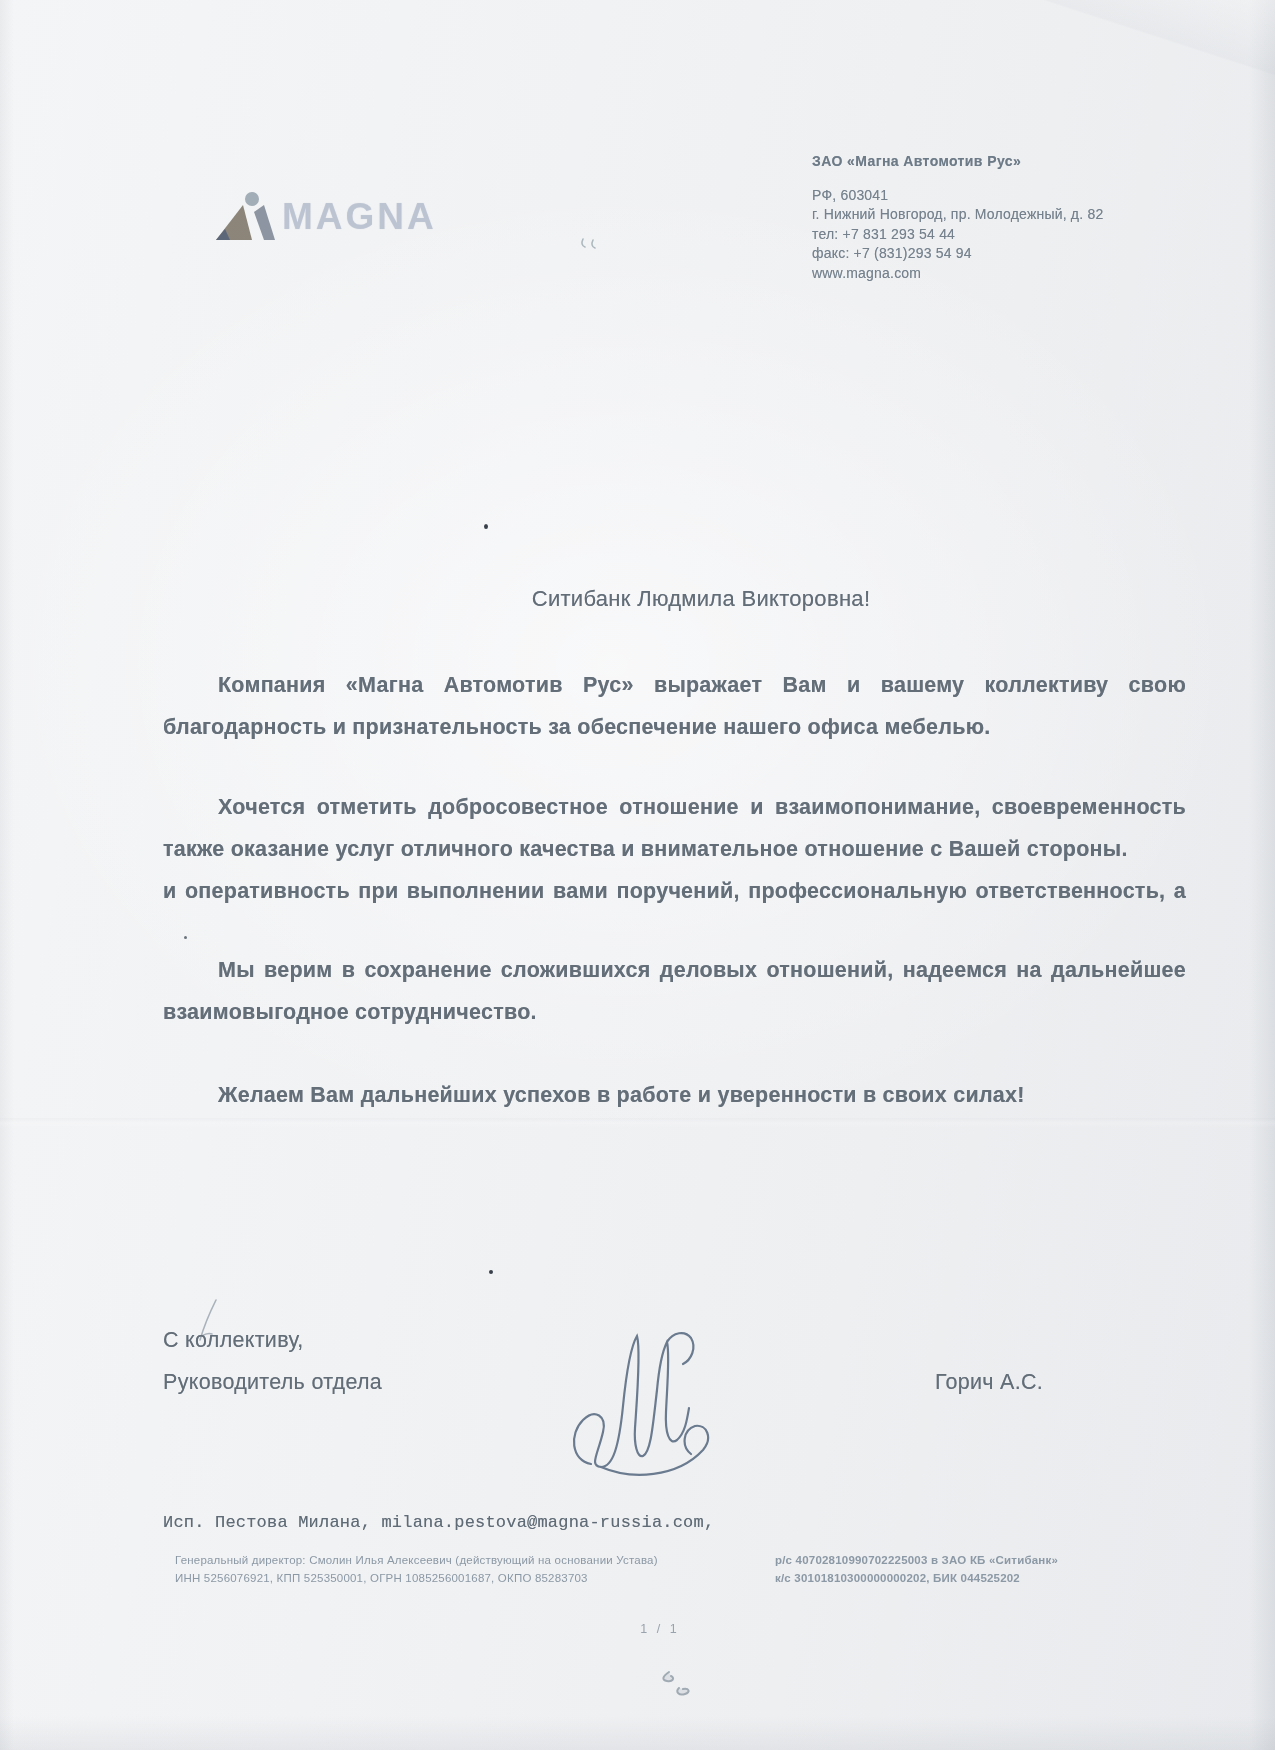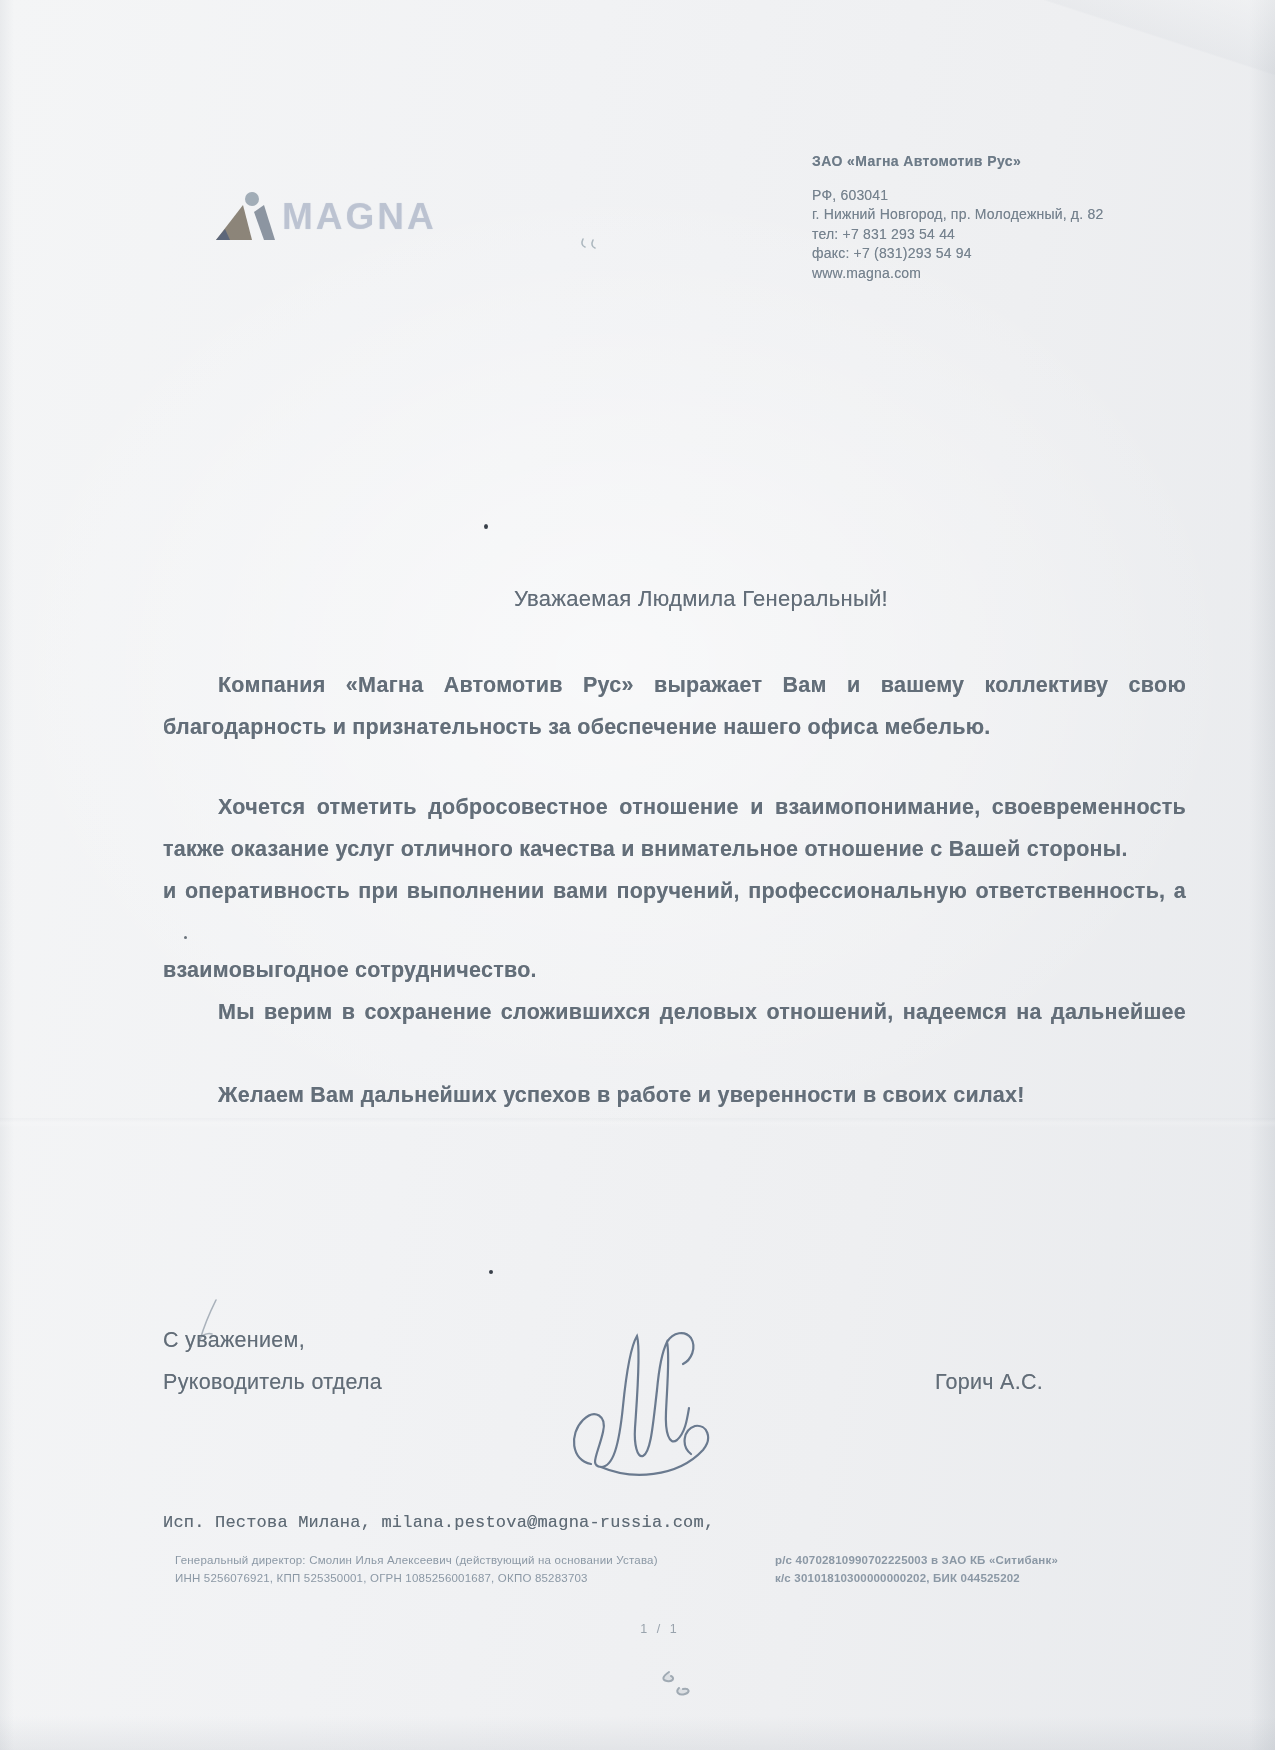--- a/index.html
+++ b/index.html
@@ -74,49 +74,49 @@
     <div class="company">ЗАО «Магна Автомотив Рус»</div>
     <div>РФ, 603041</div>
     <div>г. Нижний Новгород, пр. Молодежный, д. 82</div>
     <div>тел: +7 831 293 54 44</div>
     <div>факс: +7 (831)293 54 94</div>
     <div>www.magna.com</div>
   </div>
 
   <div class="abs dot" style="left:484px;top:524px;width:4px;height:5px;"></div>
 
-  <div class="abs salutation">Уважаемая Людмила Генеральный!</div>
+  <div class="abs salutation">Ситибанк Людмила Викторовна!</div>
 
   <div class="abs para" style="top:664px;">
     <div class="line indent">Компания «Магна Автомотив Рус» выражает Вам и вашему коллективу свою</div>
     <div class="line last">благодарность и признательность за обеспечение нашего офиса мебелью.</div>
   </div>
 
   <div class="abs para" style="top:786px;">
     <div class="line indent">Хочется отметить добросовестное отношение и взаимопонимание, своевременность</div>
     <div class="line last">также оказание услуг отличного качества и внимательное отношение с Вашей стороны.</div>
     <div class="line">и оперативность при выполнении вами поручений, профессиональную ответственность, а</div>
   </div>
 
   <div class="abs dot" style="left:184px;top:936px;width:3px;height:3px;background:#6a737c;"></div>
 
   <div class="abs para" style="top:949px;">
+    <div class="line indent">Мы верим в сохранение сложившихся деловых отношений, надеемся на дальнейшее</div>
     <div class="line last">взаимовыгодное сотрудничество.</div>
-    <div class="line indent">Мы верим в сохранение сложившихся деловых отношений, надеемся на дальнейшее</div>
   </div>
 
   <div class="abs para" style="top:1074px;">
     <div class="line last indent">Желаем Вам дальнейших успехов в работе и уверенности в своих силах!</div>
   </div>
 
   <svg class="abs" style="left:196px;top:1298px;" width="26" height="46" viewBox="0 0 26 46">
     <path d="M20,2 C14,14 8,28 4,42 M6,38 C9,36 13,35 16,36" stroke="#8a96a2" stroke-width="1.6" fill="none" stroke-linecap="round" opacity="0.7"></path>
   </svg>
 
-  <div class="abs closing" style="left:163px;top:1328px;">С уважением,</div>
+  <div class="abs closing" style="left:163px;top:1328px;">С коллективу,</div>
   <div class="abs closing" style="left:163px;top:1370px;">Руководитель отдела</div>
   <div class="abs closing" style="left:935px;top:1370px;text-align:right;">Горич А.С.</div>
 
   <svg class="abs" style="left:545px;top:1328px;" width="200" height="150" viewBox="0 0 200 150">
     <g stroke="#4e617a" stroke-width="2.2" fill="none" stroke-linecap="round" opacity="0.82">
       <path d="M46,136 C26,132 24,106 38,92 C50,80 62,88 58,104 C53,126 44,138 56,139 C68,139 74,118 78,78 C81,48 86,18 92,8 C96,22 92,70 90,100 C89,116 92,130 98,128 C106,124 108,96 112,62 C114,40 118,22 122,14 C125,26 122,60 121,84 C120,104 124,118 132,112 C140,105 142,92 144,80"></path>
       <path d="M122,14 C128,4 140,2 146,10 C152,20 146,32 138,36"></path>
       <path d="M56,139 C86,152 132,150 158,122 C168,110 162,96 150,98 C138,102 136,118 146,126"></path>
     </g>
   </svg>

